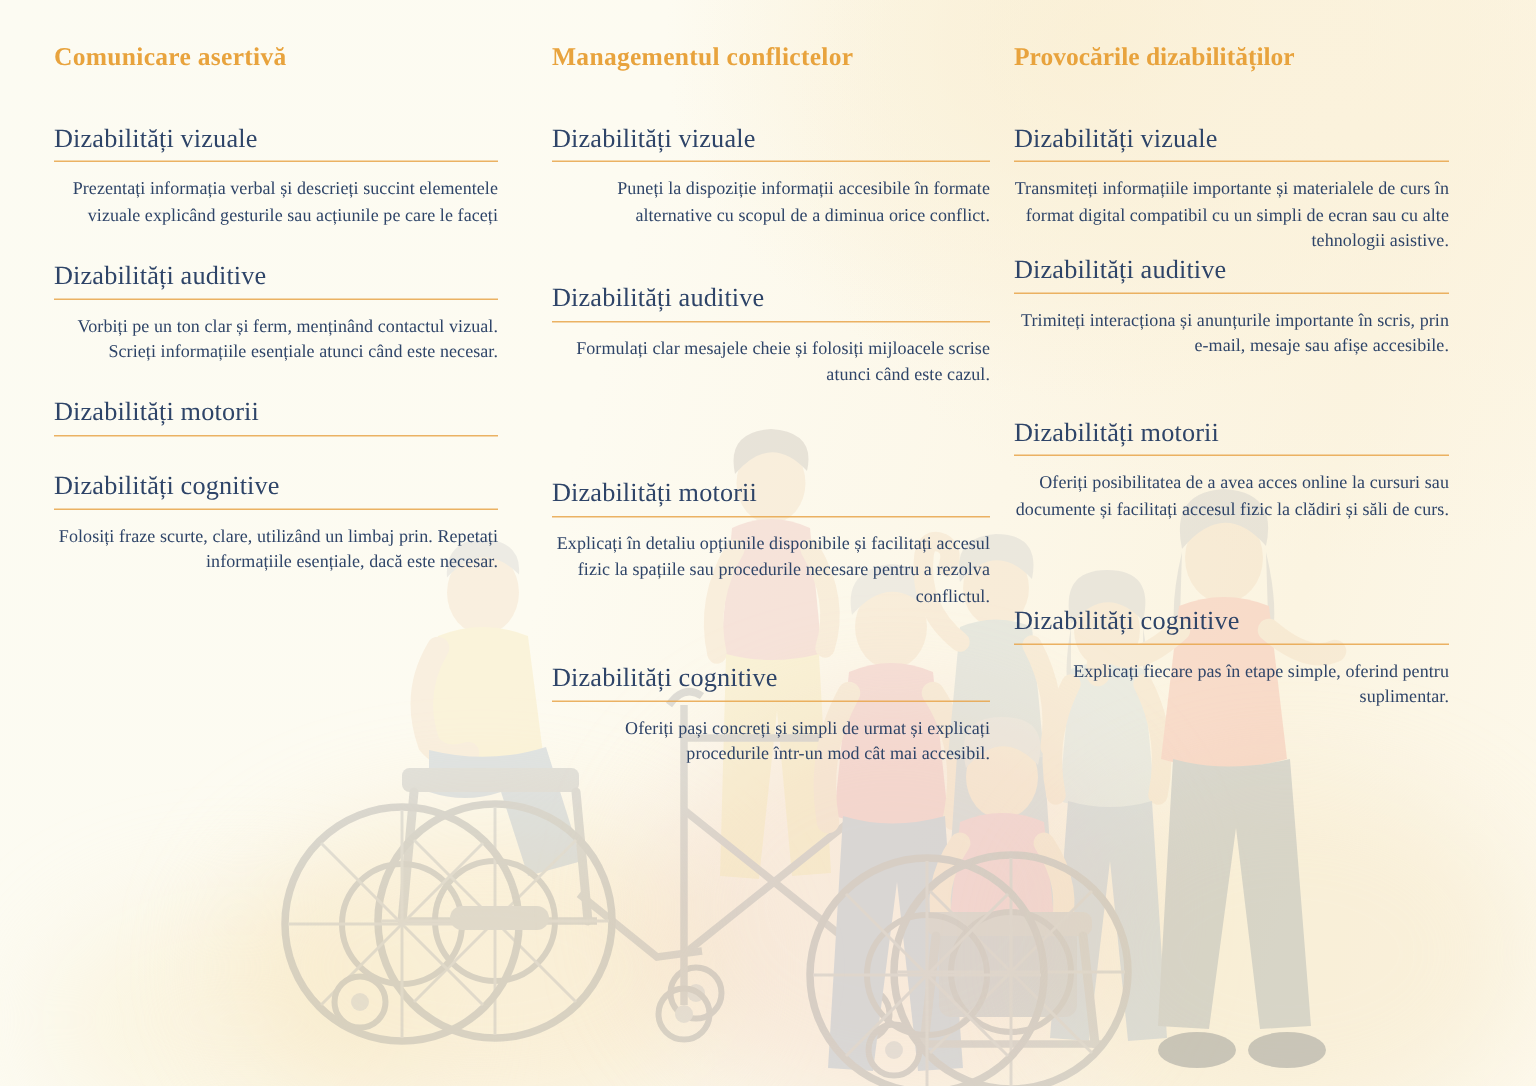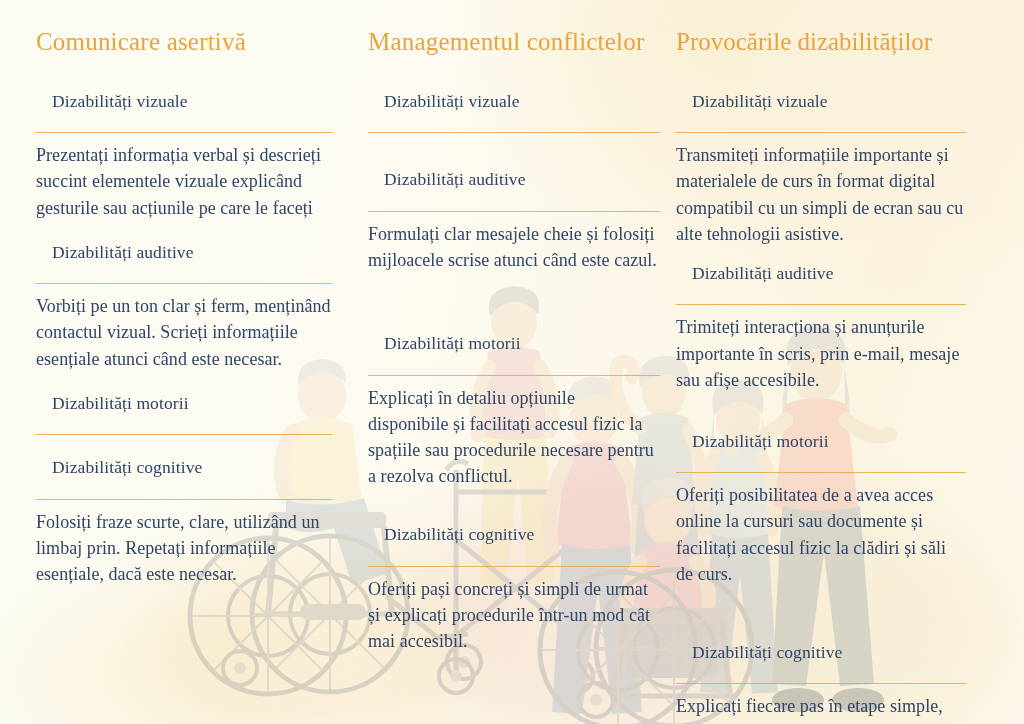--- a/index.html
+++ b/index.html
@@ -60,52 +60,53 @@
   .col {
     position: absolute;
     top: 28px;
   }
   .col-0 { left: 36px;  width: 296px; }
   .col-1 { left: 368px; width: 292px; }
   .col-2 { left: 676px; width: 290px; }
 
   .col-title {
     color: #e8a33d;
-    font-size: 25px;
-    font-weight: 400;
+    font-size: 17px;
+    font-weight: 700;
     letter-spacing: .2px;
     line-height: 1.15;
     margin: 0 0 34px 0;
     white-space: nowrap;
   }
   .col-2 .col-title { letter-spacing: 0; }
 
   .section { margin-bottom: 0; }
 
   .sec-head {
     color: #2e4468;
     font-size: 17.5px;
     font-weight: 400;
     line-height: 1.18;
-    margin: 16px;
+    margin: 0;
     padding-bottom: 5px;
     letter-spacing: .1px;
   }
   .sec-rule {
     height: 1px;
     background: #e7a44a;
     opacity: .85;
     margin: 0 0 9px 0;
   }
   .sec-body {
     color: #2e4468;
-    font-size: 18px;
+    font-size: 12px;
     line-height: 1.45;
     margin: 0;
     letter-spacing: .05px;
+    text-align: right;
   }
 
   
   .col-0 .s0 { margin-bottom: 21px; }
   .col-0 .s1 { margin-bottom: 21px; }
   .col-0 .s2 { margin-bottom: 22px; }
   .col-0 .s3 { margin-bottom: 0; }
 
   .col-1 .s0 { margin-bottom: 36px; }
   .col-1 .s1 { margin-bottom: 60px; }
@@ -270,20 +271,21 @@
         <p class="sec-body">Folosiți fraze scurte, clare, utilizând un limbaj prin. Repetați informațiile esențiale, dacă este necesar.</p>
       </div>
     </div>
 
     <div class="col col-1">
       <h2 class="col-title">Managementul conflictelor</h2>
 
       <div class="section s0">
         <h3 class="sec-head">Dizabilități vizuale</h3>
         <div class="sec-rule"></div>
+        <p class="sec-body">Puneți la dispoziție informații accesibile în formate alternative cu scopul de a diminua orice conflict.</p>
       </div>
 
       <div class="section s1">
         <h3 class="sec-head">Dizabilități auditive</h3>
         <div class="sec-rule"></div>
         <p class="sec-body">Formulați clar mesajele cheie și folosiți mijloacele scrise atunci când este cazul.</p>
       </div>
 
       <div class="section s2">
         <h3 class="sec-head">Dizabilități motorii</h3>

